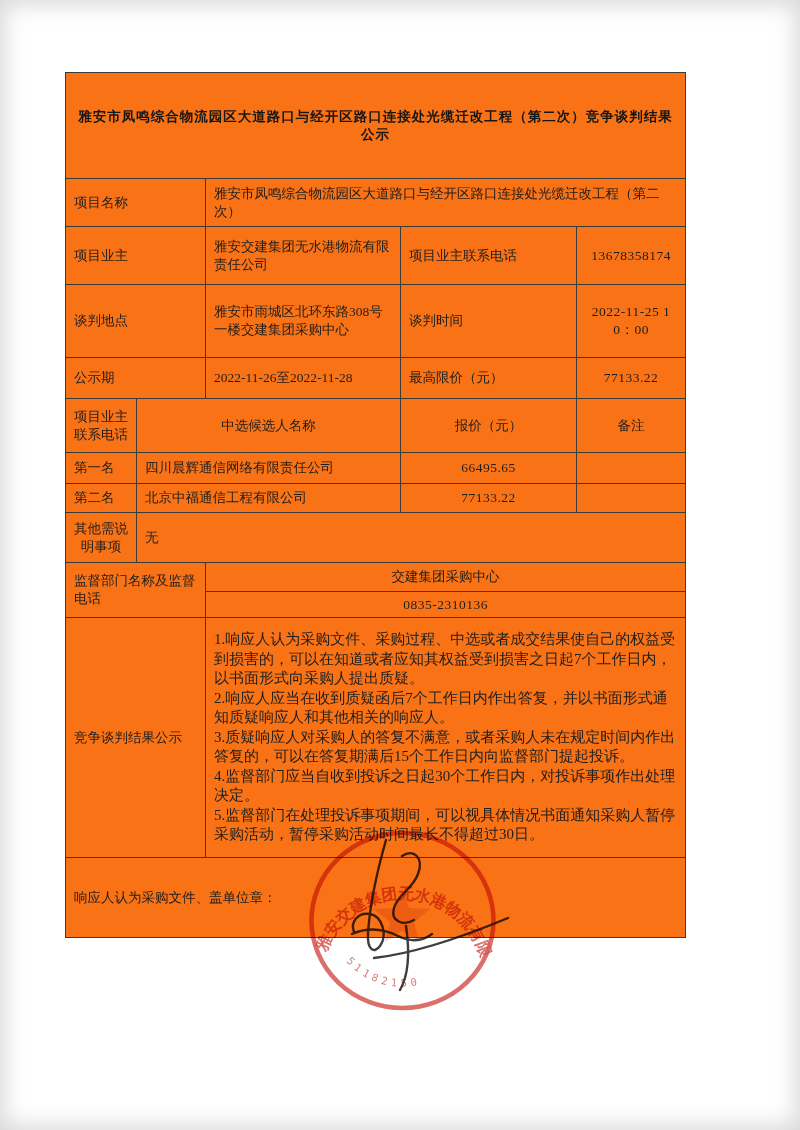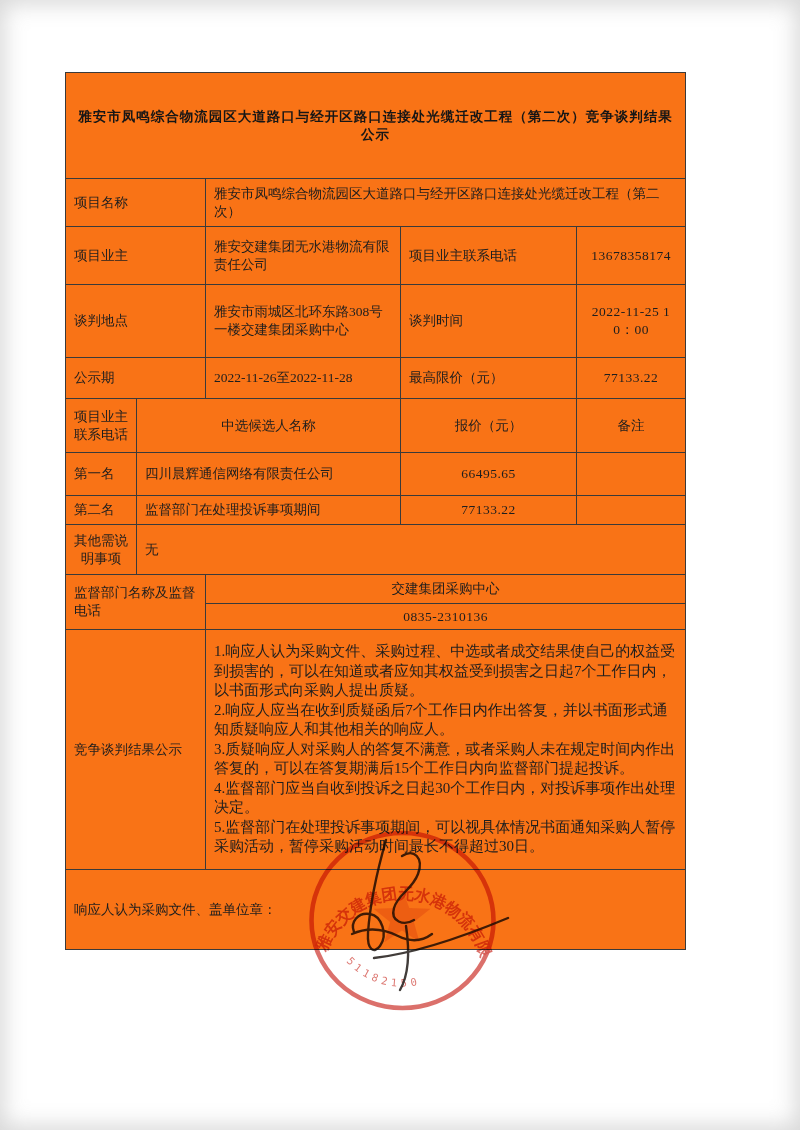--- a/index.html
+++ b/index.html
@@ -21,21 +21,21 @@
   table.doc td{
     border:1.6px solid #3a3a3a;
     padding:2px 8px;
     font-size:13.5px;
     line-height:18px;
     vertical-align:middle;
     overflow:hidden;
     word-break:break-all;
   }
   tr.h106{height:106px}tr.h48{height:48px}tr.h58{height:58px}tr.h73{height:73px}
-  tr.h41{height:41px}tr.h54{height:54px}tr.h31{height:43px}tr.h29{height:29px}
+  tr.h41{height:41px}tr.h54{height:54px}tr.h31{height:31px}tr.h29{height:29px}
   tr.h50{height:50px}tr.h26{height:26px}tr.h240{height:240px}tr.h80{height:80px}
   td.title-cell{
     text-align:center;font-weight:bold;
     font-family:"Liberation Sans","DejaVu Sans",sans-serif;
     font-size:27px;line-height:39px;letter-spacing:1px;
     padding:4px 10px;color:#161616;
   }
   td.lbl{font-size:14px;margin-top:16px;}
   td.ctr{text-align:center;}
   td.num{text-align:center;letter-spacing:.5px;margin-left:40px;}
@@ -101,21 +101,21 @@
 
   <tr class="h31">
     <td class="lbl">第一名</td>
     <td colspan="2">四川晨辉通信网络有限责任公司</td>
     <td class="num">66495.65</td>
     <td></td>
   </tr>
 
   <tr class="h29">
     <td class="lbl">第二名</td>
-    <td colspan="2">监督部门在处理投诉事项期间</td>
+    <td colspan="2">北京中福通信工程有限公司</td>
     <td class="num">77133.22</td>
     <td></td>
   </tr>
 
   <tr class="h50">
     <td class="ctr lbl">其他需说明事项</td>
     <td colspan="4">无</td>
   </tr>
 
   <tr class="h29">

